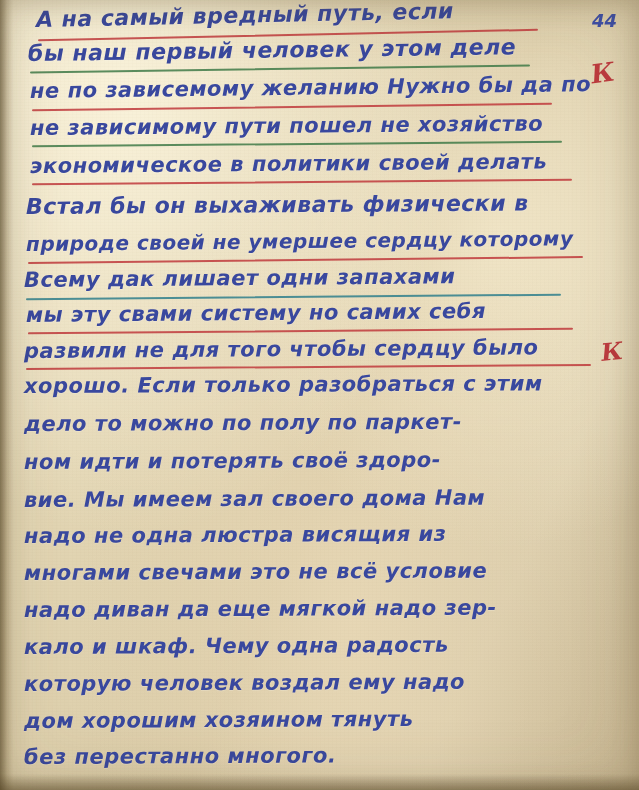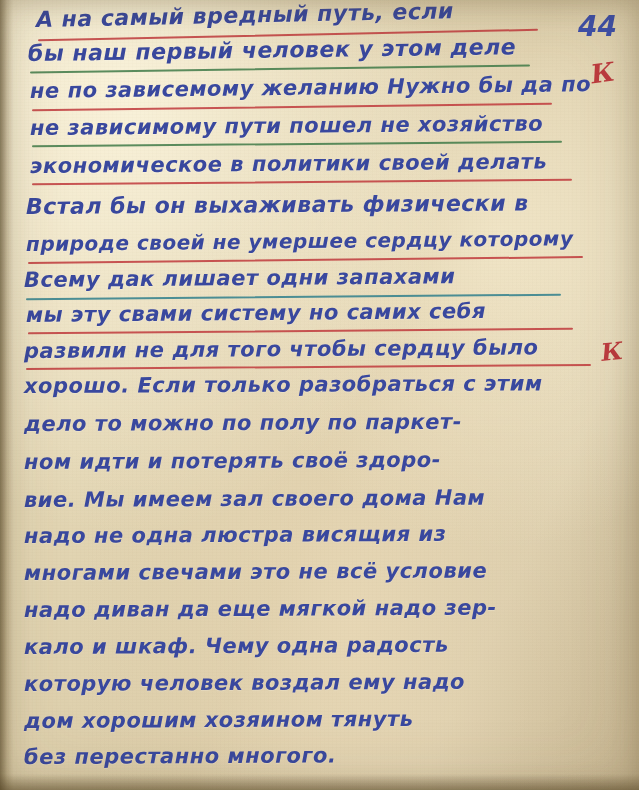--- a/index.html
+++ b/index.html
@@ -76,21 +76,21 @@
   .u-green { background: #3f7a48; }
   .u-teal  { background: #2f7f8c; }
 
   #page-number {
     position: absolute;
     right: 22px;
     top: 10px;
     font-family: "DejaVu Sans", sans-serif;
     font-style: italic;
     font-weight: 700;
-    font-size: 28px;
+    font-size: 18px;
     color: #3d4faa;
   }
   .red-mark {
     position: absolute;
     font-family: "DejaVu Serif", serif;
     font-style: italic;
     font-weight: 700;
     color: #bd3b3f;
   }
 </style>

